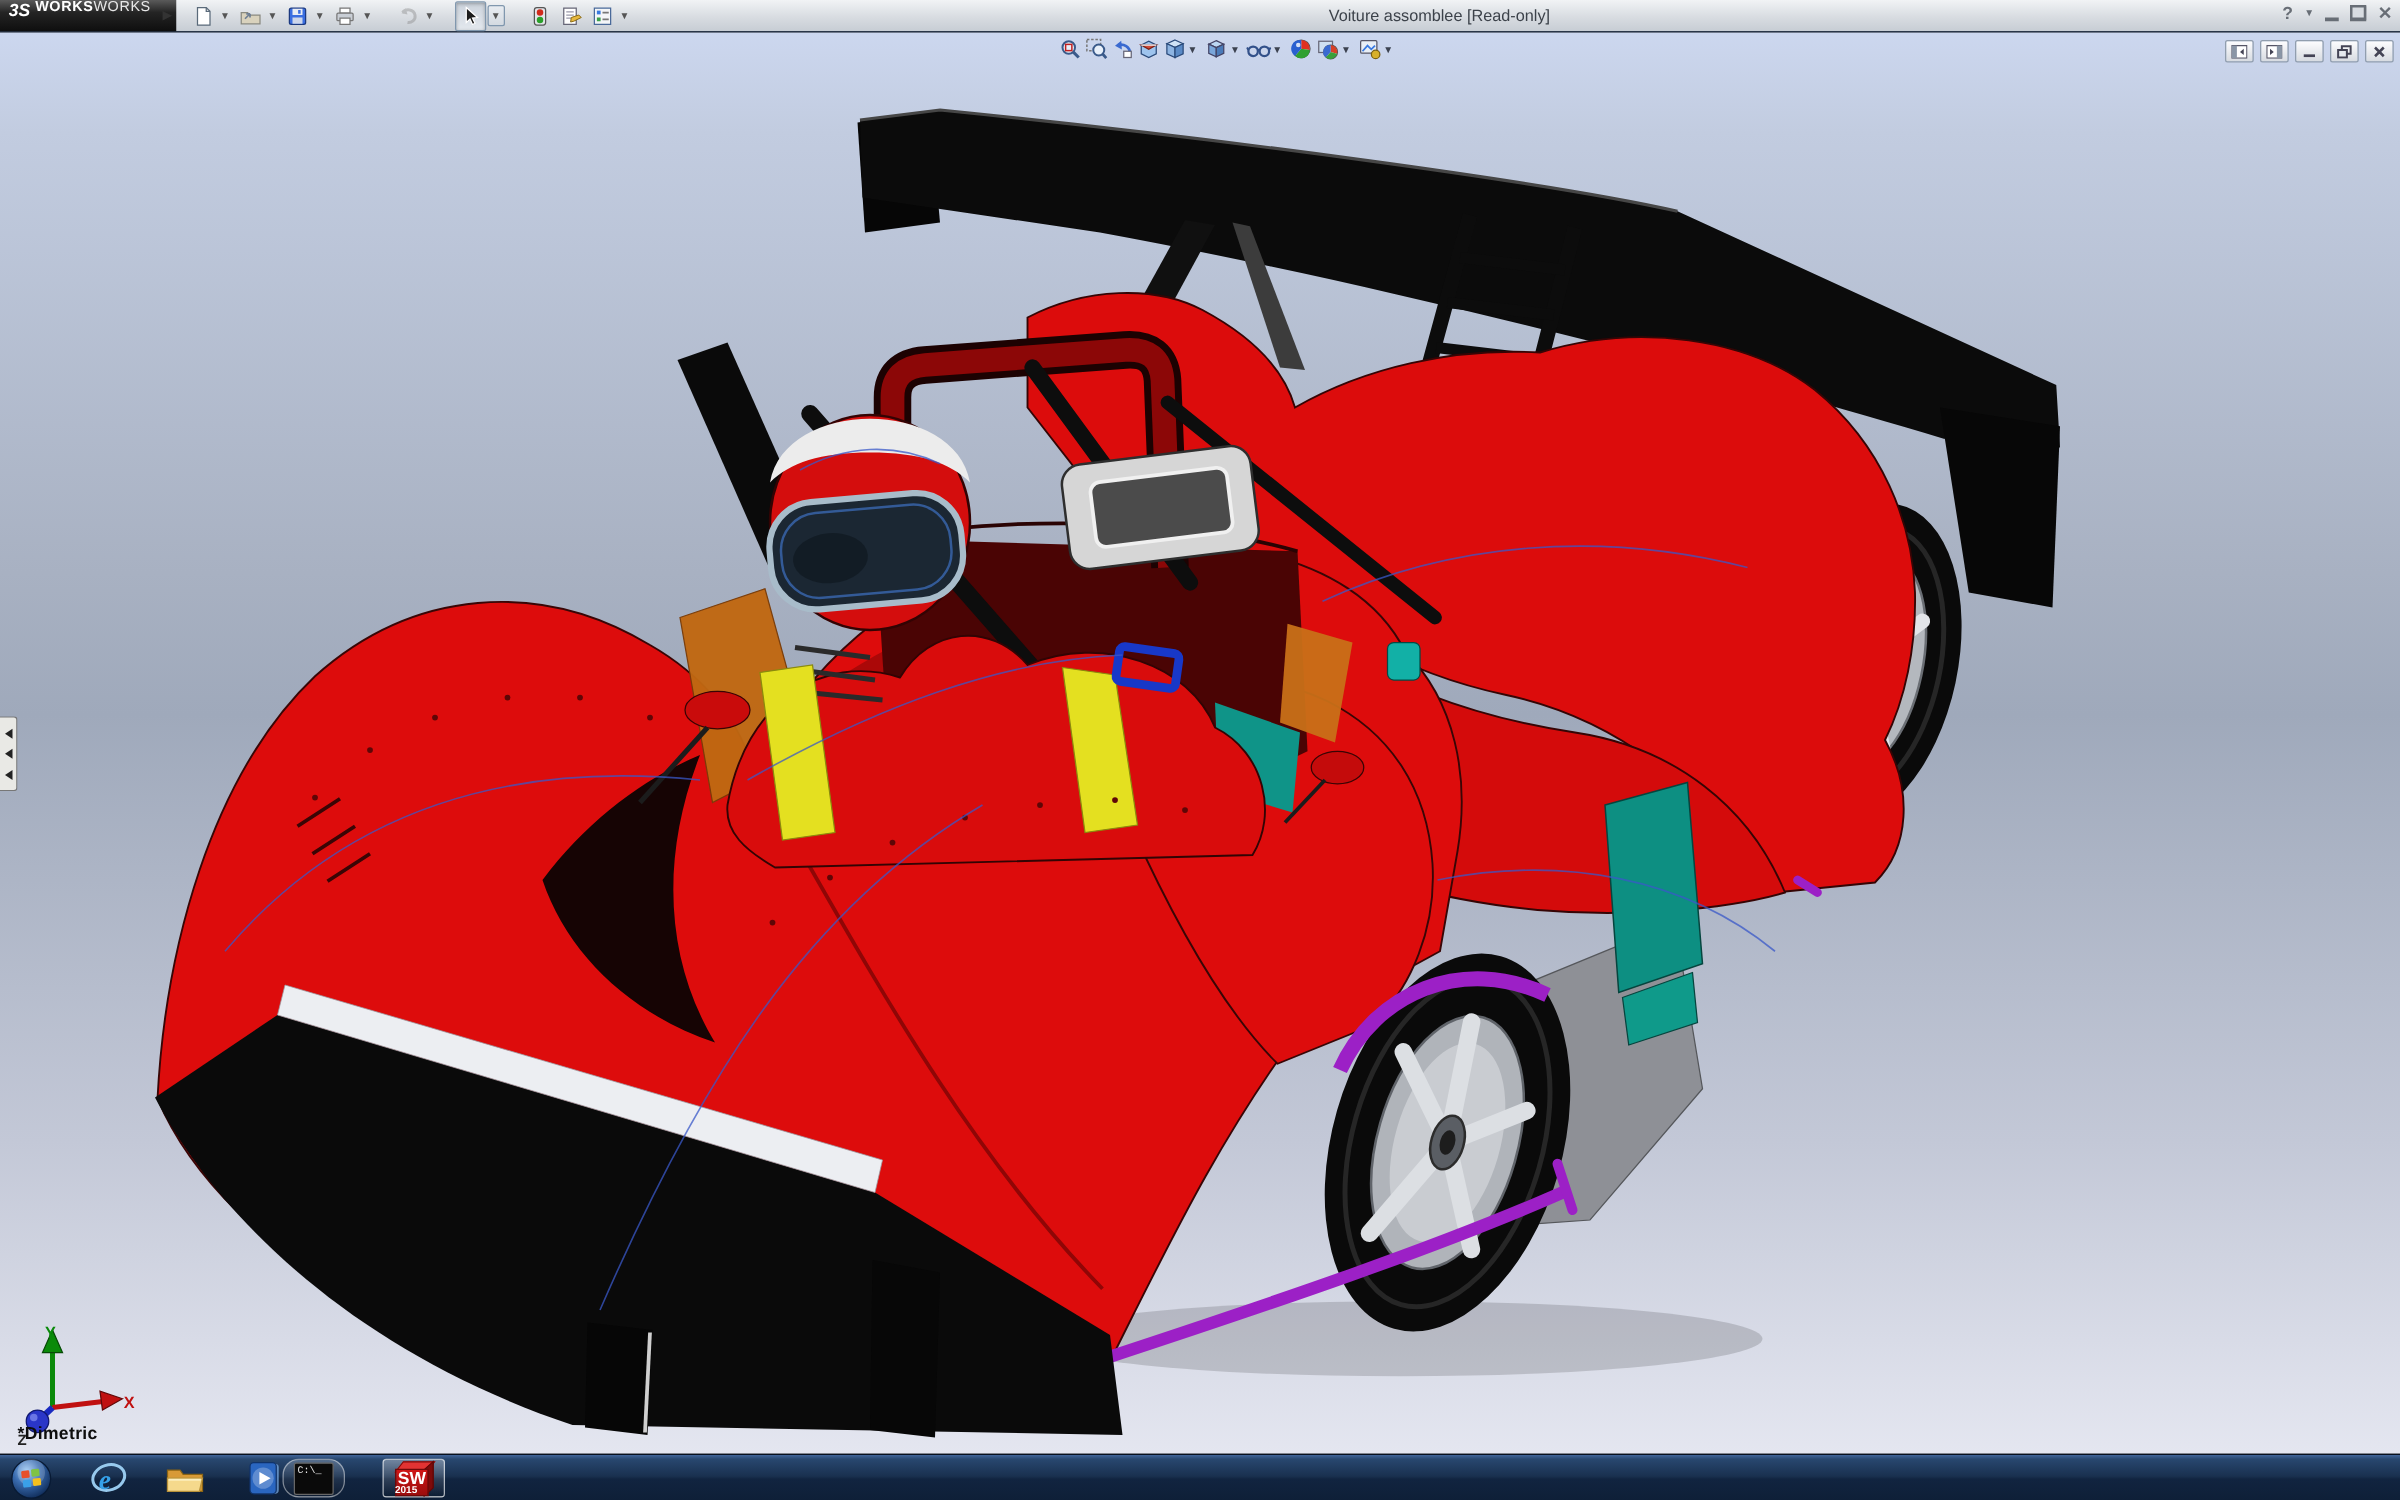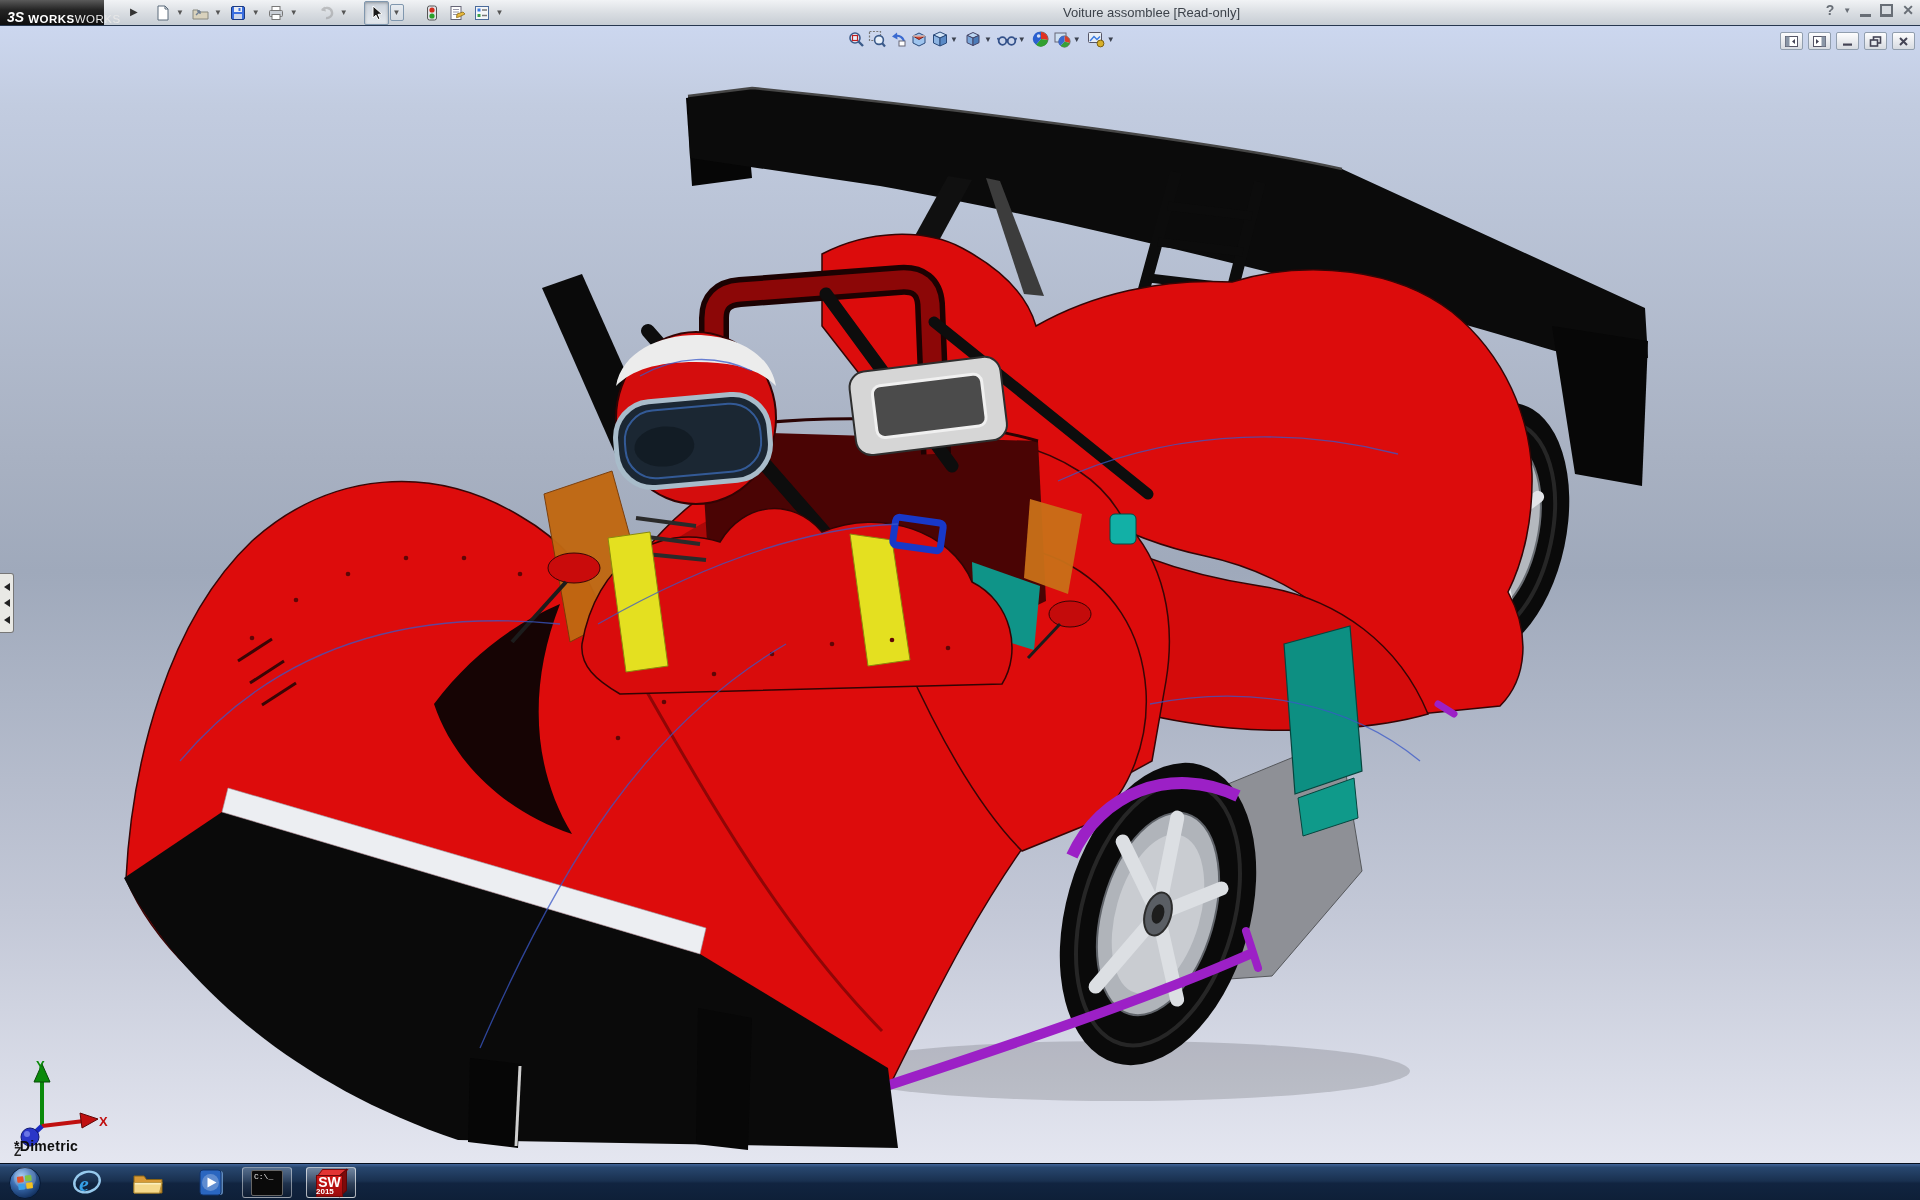--- a/index.html
+++ b/index.html
@@ -2,23 +2,23 @@
 <html><head>
 <meta charset="utf-8">
 <style>
   html,body{margin:0;padding:0;background:#000;}
   #app{position:relative;width:1920px;height:1200px;overflow:hidden;
        font-family:"Liberation Sans",sans-serif;user-select:none;}
 
   
   .titlebar{position:absolute;top:0;left:0;width:1920px;height:25px;
     background:linear-gradient(#f1f3f5,#d8dce1 55%,#c7cdd4);border-bottom:1px solid #27374f;}
-  .logo{position:absolute;left:0;top:0;width:104px;height:25px;
+  .logo{position:absolute;left:0;top:0;width:141px;height:25px;
     background:linear-gradient(#5a5a5a,#242424 40%,#0e0e0e);
-    color:#fff;display:flex;align-items:flex-end;padding-left:7px;box-sizing:border-box;}
+    color:#fff;display:flex;align-items:flex-start;padding-left:7px;box-sizing:border-box;}
   .logo .mark{font-style:italic;font-weight:800;font-size:14px;margin-right:4px;}
   .logo .b1{font-weight:800;font-size:11.5px;letter-spacing:.5px;}
   .logo .b2{font-weight:400;font-size:11.5px;letter-spacing:.5px;color:#e8e8e8;}
   .menu-expand{position:absolute;left:130px;top:6px;font-size:10px;color:#333;}
   .maintoolbar{position:absolute;left:150px;top:1px;height:23px;display:flex;align-items:center;}
   .tbtn{width:23px;height:22px;display:flex;align-items:center;justify-content:center;
         border:1px solid transparent;border-radius:2px;}
   .tbtn.disabled{opacity:.45;filter:grayscale(.9);}
   .tbtn.active{background:linear-gradient(#ccd3dc,#e3e8ee);border:1px solid #8097ae;
         box-shadow:inset 0 1px 3px rgba(0,0,0,.3);}
@@ -60,30 +60,30 @@
   .taskbar{position:absolute;left:0;top:1163px;width:1920px;height:37px;
     background:linear-gradient(#41659a 0%,#28476f 9%,#19304f 46%,#112440 52%,#0e1f37 100%);
     border-top:1px solid #07101f;}
   .startorb{position:absolute;left:8px;top:2px;}
   .task-ie{position:absolute;left:72px;top:4px;}
   .task-folder{position:absolute;left:132px;top:6px;}
   .task-wmp{position:absolute;left:196px;top:4px;}
   .appbox{position:absolute;top:3px;height:29px;width:48px;border:1px solid rgba(255,255,255,.45);
     border-radius:3px;background:linear-gradient(rgba(255,255,255,.22),rgba(255,255,255,.07) 50%,rgba(0,0,0,.12));
     display:flex;align-items:center;justify-content:center;}
-  .appbox.cmdpos{left:242px;}
+  .appbox.cmdpos{left:226px;border-radius:13px;}
   .appbox.swpos{left:306px;border-color:rgba(255,255,255,.65);
     background:linear-gradient(rgba(255,255,255,.34),rgba(255,255,255,.14) 50%,rgba(0,0,0,.08));}
   .cmdicon{position:relative;width:30px;height:24px;background:#0a0a0a;border:1px solid #666;border-radius:2px;}
   .cmdicon .ct{position:absolute;left:2px;top:2px;color:#e8e8e8;font-family:"Liberation Mono",monospace;font-size:8px;line-height:8px;}
   .swcube{position:relative;width:30px;height:27px;}
   .swcube .top{position:absolute;left:3px;top:0;width:24px;height:7px;background:#e23333;transform:skewX(-38deg);border:1px solid #7a0a0a;}
   .swcube .front{position:absolute;left:0;top:6px;width:25px;height:20px;background:linear-gradient(#cf1515,#9c0d0d);border:1px solid #6e0808;
       color:#fff;font-weight:800;font-size:14px;text-align:center;line-height:13px;}
-  .swcube .yr{position:absolute;left:0;top:18px;width:16px;text-align:right;color:#fff;font-size:8px;font-weight:700;}
+  .swcube .yr{position:absolute;left:0;top:18px;width:42px;text-align:left;color:#fff;font-size:8px;font-weight:700;}
   .swcube .side{position:absolute;right:-1px;top:3px;width:6px;height:20px;background:#7e0a0a;transform:skewY(-42deg);border:1px solid #5e0606;}
 </style>
 </head>
 <body>
 
 <div id="app">
 
   <div class="titlebar">
     <div class="logo">
       <span class="mark">3S</span>

